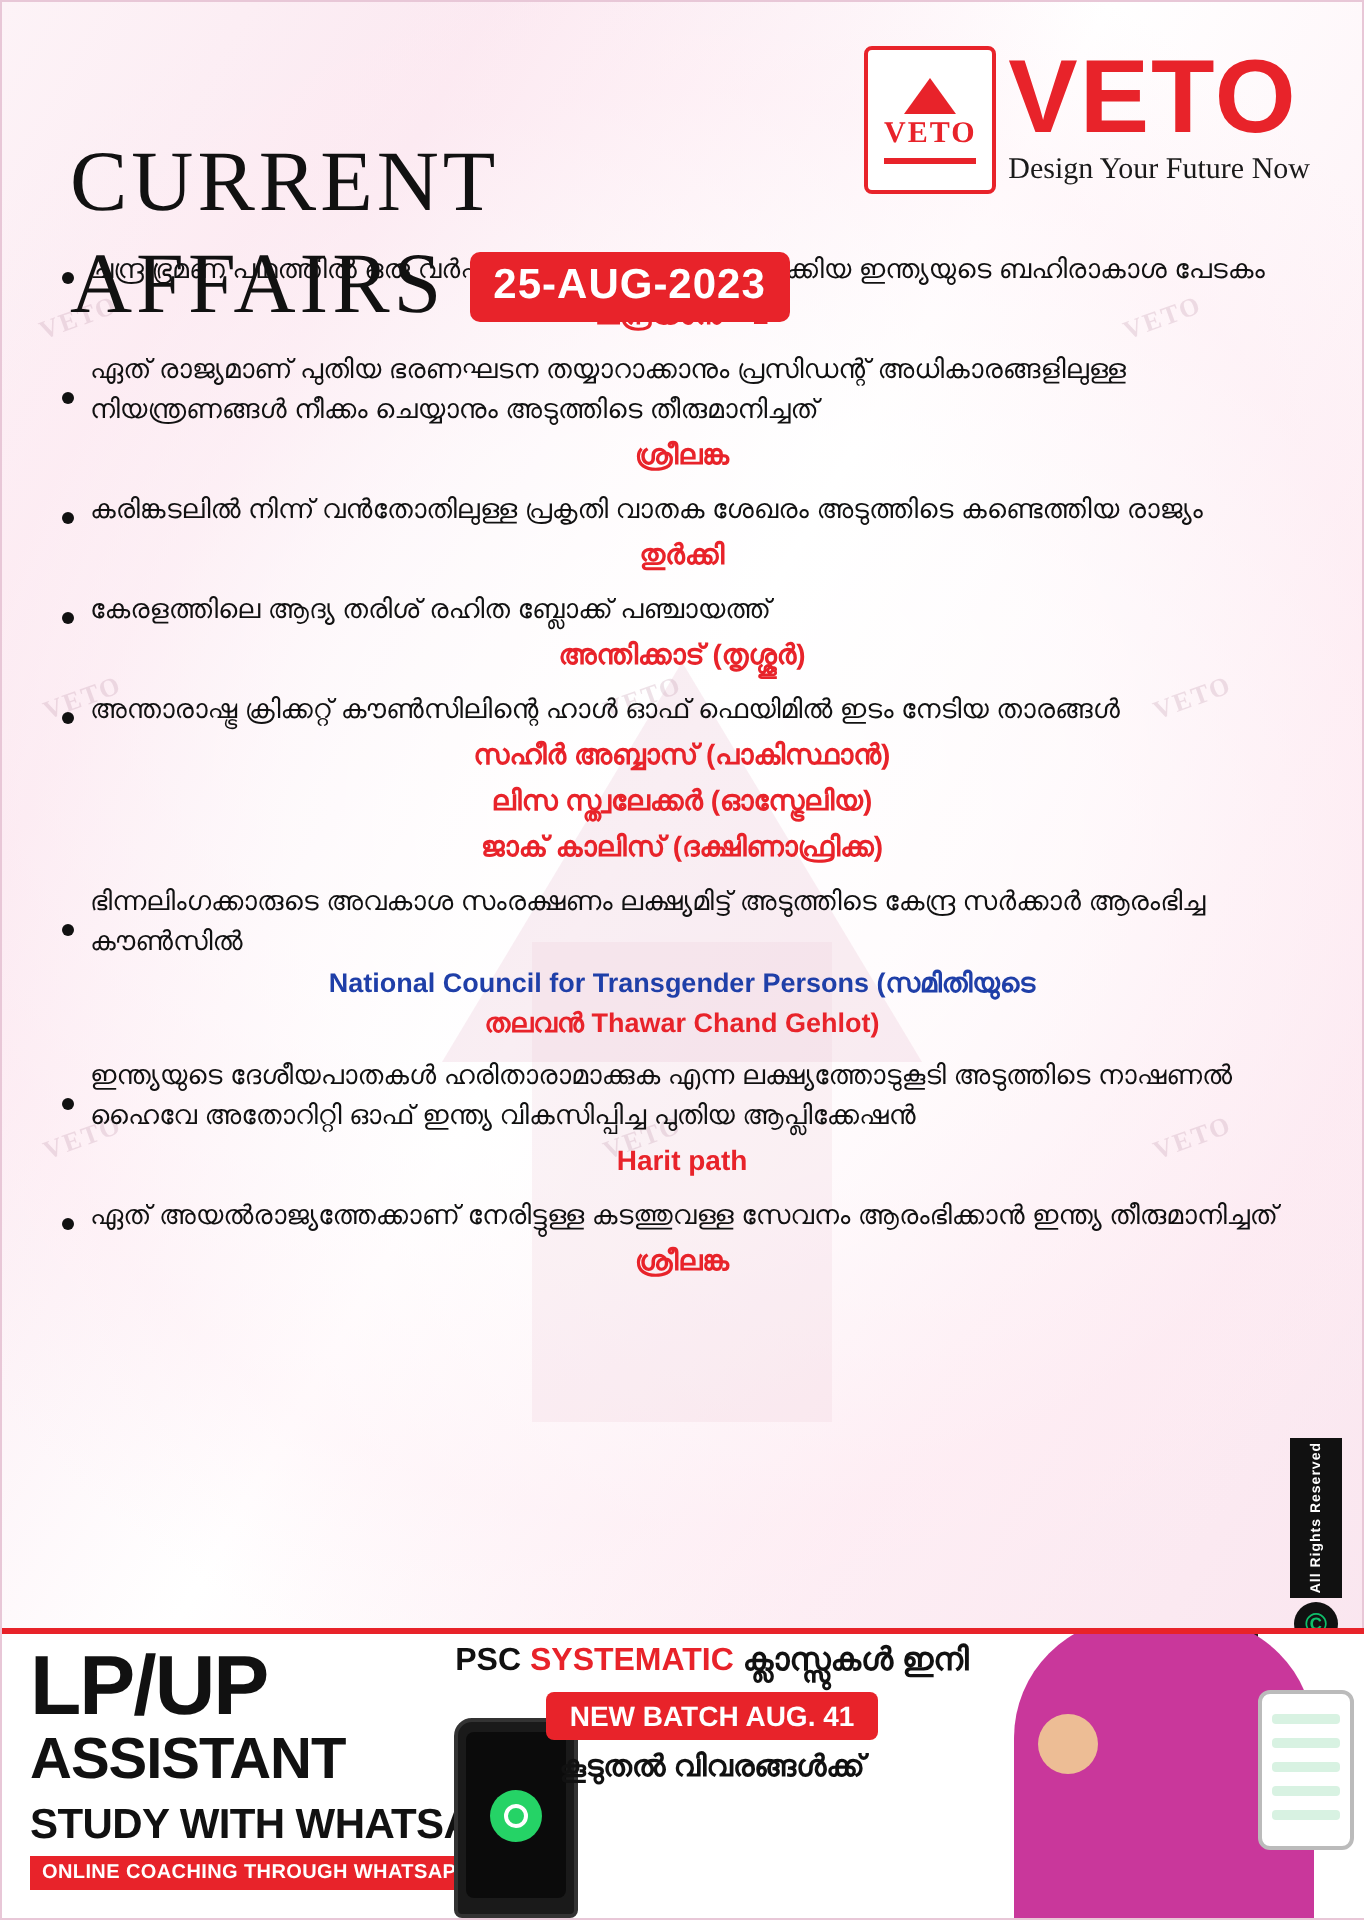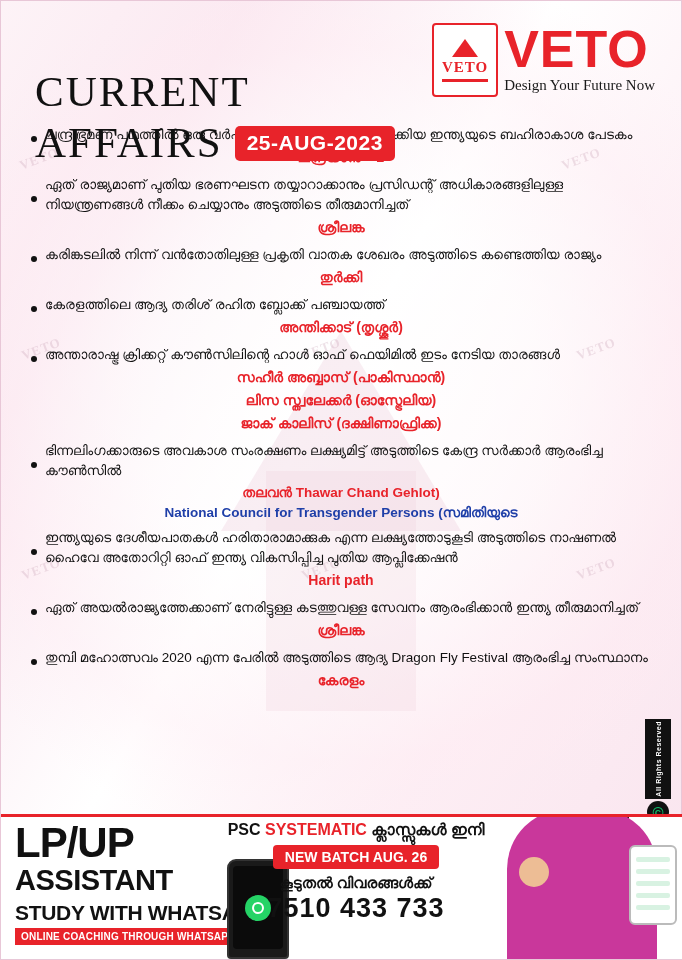--- a/index.html
+++ b/index.html
@@ -280,47 +280,40 @@
         <div class="ans">സഹീർ അബ്ബാസ് (പാകിസ്ഥാൻ)</div>
         <div class="ans">ലിസ സ്ത്വലേക്കർ (ഓസ്ട്രേലിയ)</div>
         <div class="ans">ജാക് കാലിസ് (ദക്ഷിണാഫ്രിക്ക)</div>
       </div>
 
       <div class="qitem">
         <div class="qline">
             <span class="bullet"></span>
           <span class="qtext">ഭിന്നലിംഗക്കാരുടെ അവകാശ സംരക്ഷണം ലക്ഷ്യമിട്ട് അടുത്തിടെ കേന്ദ്ര സർക്കാർ ആരംഭിച്ച കൗൺസിൽ</span>
           </div>
+        <div class="ans-wrap"><span class="b">National Council for Transgender Persons (സമിതിയുടെ</span></div>
         <div class="ans-wrap"><span class="r">തലവൻ Thawar Chand Gehlot)</span></div>
-        <div class="ans-wrap"><span class="b">National Council for Transgender Persons (സമിതിയുടെ</span></div>
       </div>
 
       <div class="qitem">
         <div class="qline">
             <span class="bullet"></span>
           <span class="qtext">ഇന്ത്യയുടെ ദേശീയപാതകൾ ഹരിതാരാമാക്കുക എന്ന ലക്ഷ്യത്തോടുകൂടി അടുത്തിടെ നാഷണൽ ഹൈവേ അതോറിറ്റി ഓഫ് ഇന്ത്യ വികസിപ്പിച്ച പുതിയ ആപ്ലിക്കേഷൻ</span>
           </div>
         <div class="ans">Harit path</div>
       </div>
 
       <div class="qitem">
         <div class="qline">
             <span class="bullet"></span>
           <span class="qtext">ഏത് അയൽരാജ്യത്തേക്കാണ് നേരിട്ടുള്ള കടത്തുവള്ള സേവനം ആരംഭിക്കാൻ ഇന്ത്യ തീരുമാനിച്ചത്</span>
           </div>
         <div class="ans">ശ്രീലങ്ക</div>
       </div>
 
-      <div class="qitem">
-        <div class="qline">
-            <span class="bullet"></span>
-          <span class="qtext">തുമ്പി മഹോത്സവം 2020 എന്ന പേരിൽ അടുത്തിടെ ആദ്യ Dragon Fly Festival ആരംഭിച്ച സംസ്ഥാനം</span>
-          </div>
-        <div class="ans">കേരളം</div>
-      </div>
 
     </div>
   </div>
 
   <div class="rights">
     <span>All Rights Reserved</span>
   </div>
   <div class="copy-circle">
     <span>©</span>
   </div>
@@ -336,23 +329,22 @@
     <div class="phone-img">
       <div class="scr">
         <div class="wa"></div>
       </div>
     </div>
 
     <div class="footer-mid">
       <div class="psc-line">
         <span>PSC </span><span class="sys">SYSTEMATIC </span><span>ക്ലാസ്സുകൾ ഇനി</span>
       </div>
-      <div class="newbatch">NEW BATCH AUG. 26</div>
+      <div class="newbatch">NEW BATCH AUG. 41</div>
       <div class="more-mal">കൂടുതൽ വിവരങ്ങൾക്ക്</div>
-      <div class="phone">7510 433 733</div>
     </div>
 
     <div class="person">
 
       <div class="p-hair2"></div>
       <div class="p-hair3"></div>
       <div class="p-neck"></div>
       <div class="p-body"></div>
 
       <div class="p-hand"></div>

